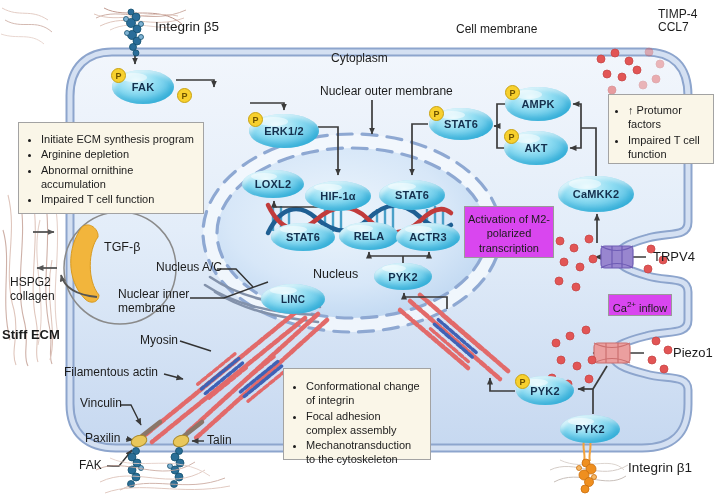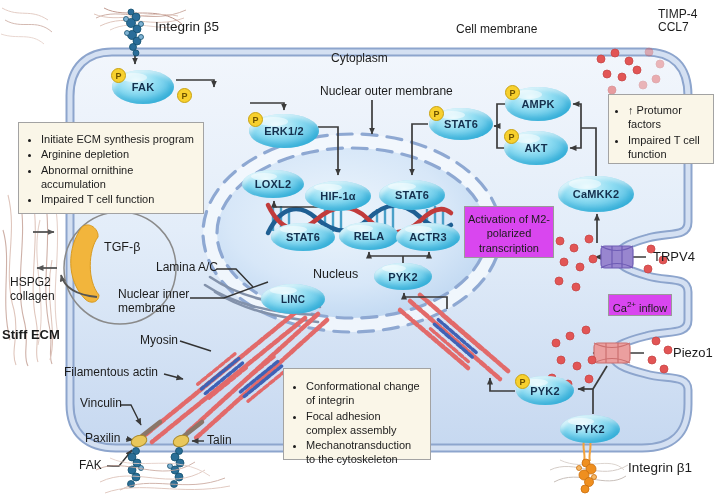--- a/index.html
+++ b/index.html
@@ -296,21 +296,21 @@
         <circle cx="664" cy="369" r="4"></circle>
   </g>
 </svg>
 
 <div class="lbl big" style="left:155px;top:19px;">Integrin β5</div>
 <div class="lbl" style="left:456px;top:23px;">Cell membrane</div>
 <div class="lbl" style="left:658px;top:8px;">TIMP-4</div>
 <div class="lbl" style="left:658px;top:21px;">CCL7</div>
 <div class="lbl" style="left:331px;top:52px;">Cytoplasm</div>
 <div class="lbl" style="left:320px;top:85px;">Nuclear outer membrane</div>
-<div class="lbl" style="left:156px;top:261px;">Lamina A/C</div>
+<div class="lbl" style="left:156px;top:261px;">Nucleus A/C</div>
 <div class="lbl" style="left:313px;top:267px;font-size:12.5px;">Nucleus</div>
 <div class="lbl" style="left:118px;top:288px;">Nuclear inner
 membrane</div>
 <div class="lbl" style="left:140px;top:334px;">Myosin</div>
 <div class="lbl" style="left:64px;top:366px;">Filamentous actin</div>
 <div class="lbl" style="left:80px;top:397px;">Vinculin</div>
 <div class="lbl" style="left:85px;top:432px;">Paxilin</div>
 <div class="lbl" style="left:207px;top:434px;">Talin</div>
 <div class="lbl" style="left:79px;top:459px;">FAK</div>
 <div class="lbl" style="left:10px;top:276px;">HSPG2

